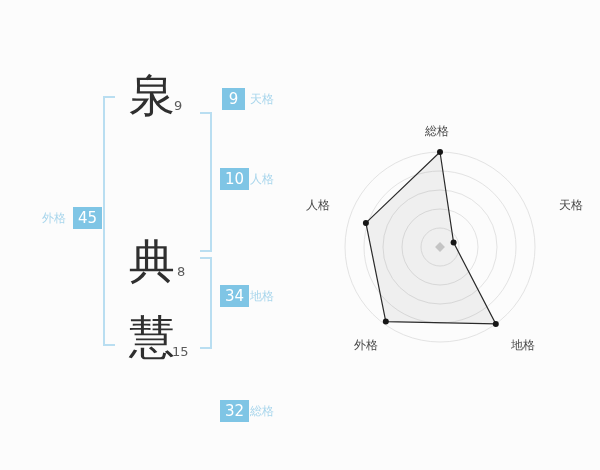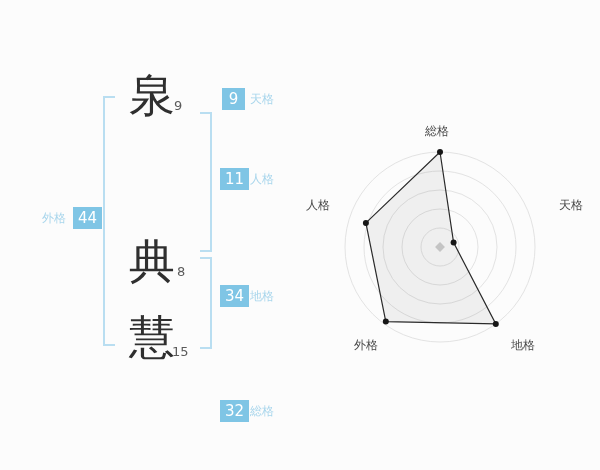--- a/index.html
+++ b/index.html
@@ -69,27 +69,27 @@
 
   <div class="bracket open-right" style="left:103px;top:96px;width:10px;height:246px;"></div>
 
   <div class="bracket open-left" style="left:200px;top:112px;width:10px;height:136px;"></div>
 
   <div class="bracket open-left" style="left:200px;top:257px;width:10px;height:88px;"></div>
 
   <div class="badge" style="left:222px;top:88px;">9</div>
   <div class="cat-label" style="left:250px;top:88px;">天格</div>
 
-  <div class="badge" style="left:220px;top:168px;">11</div>
+  <div class="badge" style="left:220px;top:168px;">10</div>
   <div class="cat-label" style="left:250px;top:168px;">人格</div>
 
   <div class="badge" style="left:220px;top:285px;">34</div>
   <div class="cat-label" style="left:250px;top:285px;">地格</div>
 
-  <div class="badge" style="left:73px;top:207px;">44</div>
+  <div class="badge" style="left:73px;top:207px;">45</div>
   <div class="cat-label" style="left:42px;top:207px;">外格</div>
 
   <div class="badge" style="left:220px;top:400px;text-align:right;">32</div>
   <div class="cat-label" style="left:250px;top:400px;">総格</div>
 
   <svg class="radar-svg" width="220" height="220" viewBox="0 0 220 220">
       <circle cx="110" cy="110" r="19.0" fill="none" stroke="#e3e3e3" stroke-width="1"></circle>
       <circle cx="110" cy="110" r="38.0" fill="none" stroke="#e3e3e3" stroke-width="1"></circle>
       <circle cx="110" cy="110" r="57.0" fill="none" stroke="#e3e3e3" stroke-width="1"></circle>
       <circle cx="110" cy="110" r="76.0" fill="none" stroke="#e3e3e3" stroke-width="1"></circle>

